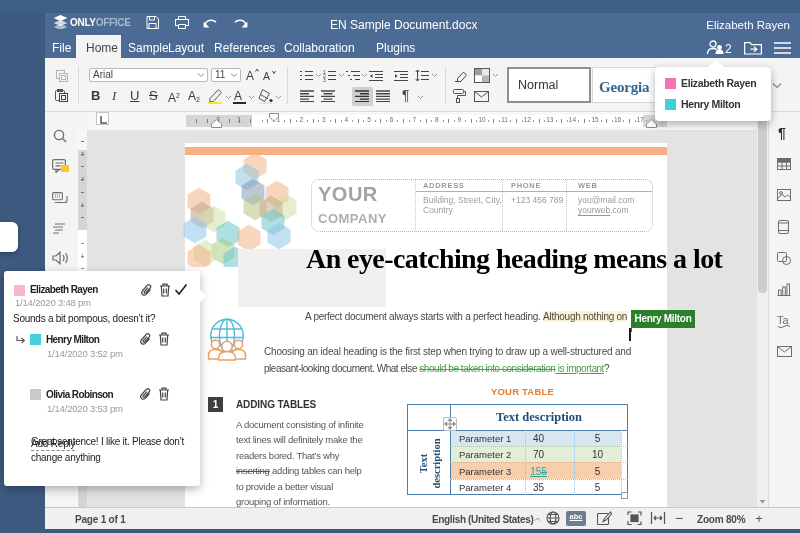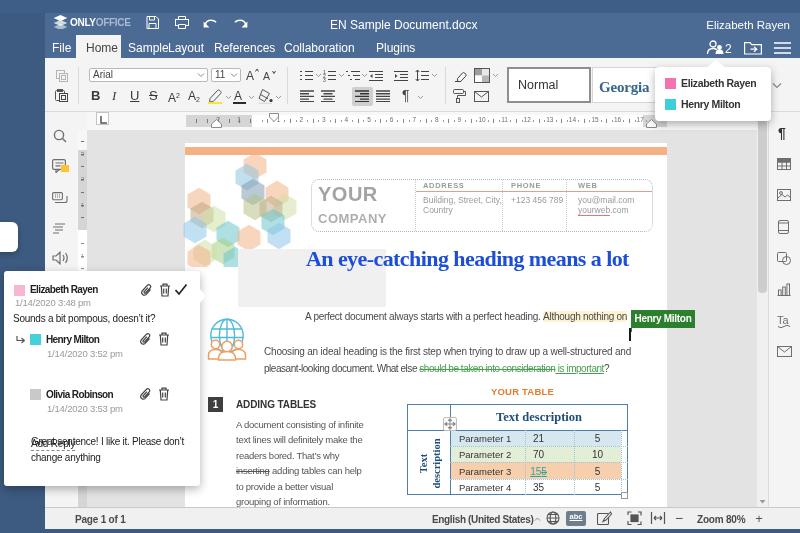--- a/index.html
+++ b/index.html
@@ -532,21 +532,21 @@
   <div class="abs" style="left:566px;top:180px;width:1px;height:51px;border-left:1px dotted #c2c8ce;"></div>
   <div class="abs" style="left:423px;top:181px;font-size:7.5px;font-weight:bold;color:#9a9a9a;letter-spacing:.7px;line-height:9px;">ADDRESS</div>
   <div class="abs" style="left:511px;top:181px;font-size:7.5px;font-weight:bold;color:#9a9a9a;letter-spacing:.7px;line-height:9px;">PHONE</div>
   <div class="abs" style="left:578px;top:181px;font-size:7.5px;font-weight:bold;color:#9a9a9a;letter-spacing:.7px;line-height:9px;">WEB</div>
   <div class="abs" style="left:416px;top:191px;width:236px;height:1px;background:#dba292;"></div>
   <div class="abs" style="left:423px;top:195px;font-size:8.5px;color:#9a9a9a;line-height:10px;">Building, Street, City,<br>Country</div>
   <div class="abs" style="left:511px;top:195px;font-size:8.5px;color:#9a9a9a;line-height:10px;">+123 456 789</div>
   <div class="abs" style="left:578px;top:195px;font-size:8.5px;color:#9a9a9a;line-height:10px;">you@mail.com<br><span style="border-bottom:1px solid #e07a6a;">yourweb</span>.com</div>
 
   <div class="abs" style="left:238px;top:249px;width:148px;height:58px;background:#f0f0f0;"></div>
-  <div id="headline" class="abs" style="left:306px;top:247px;font-size:22px;font-weight:bold;color:#1d4ed8;font-family:'Liberation Serif',serif;line-height:23px;letter-spacing:-0.57px;white-space:nowrap;">An eye-catching heading means a lot</div>
+  <div id="headline" class="abs" style="left:306px;top:247px;font-size:28px;font-weight:bold;color:#000000;font-family:'Liberation Serif',serif;line-height:23px;letter-spacing:-0.57px;white-space:nowrap;">An eye-catching heading means a lot</div>
 
   <div id="pl1" class="abs" style="left:305px;top:311px;font-size:10px;color:#4a4a4a;line-height:11px;letter-spacing:-0.26px;white-space:nowrap;">A perfect document always starts with a perfect heading.&nbsp;<span style="background:#fdf3d3;">Although nothing on</span></div>
   <div id="pl3" class="abs" style="left:264px;top:346px;font-size:10px;color:#4a4a4a;line-height:11px;letter-spacing:-0.20px;white-space:nowrap;">Choosing an ideal heading is the first step when trying to draw up a well-structured and</div>
   <div id="pl4" class="abs" style="left:264px;top:363px;font-size:10px;color:#4a4a4a;line-height:11px;letter-spacing:-0.46px;white-space:nowrap;">pleasant-looking document. What else <span style="color:#4a9e50;text-decoration:line-through;">should be taken into consideration</span><span style="color:#4a9e50;text-decoration:underline;">&nbsp;is important</span>?</div>
   <div class="abs" style="left:629px;top:328px;width:2px;height:13px;background:#1a1a1a;"></div>
 
   <div class="abs" style="left:631px;top:310px;width:64px;height:18px;background:#2c7f2c;color:#fff;font-size:10px;font-weight:bold;letter-spacing:-.3px;line-height:18px;text-align:center;">Henry Milton</div>
   <div class="abs" style="left:631px;top:310px;width:1px;height:22px;background:#2c7f2c;"></div>
 
   <div class="abs" style="left:206px;top:316px;width:42px;height:45px;">
@@ -583,21 +583,21 @@
     <div class="abs" style="left:450px;top:462px;width:178px;height:1px;border-top:1px dotted #9fc4d8;"></div>
     <div class="abs" style="left:450px;top:479px;width:178px;height:1px;border-top:1px dotted #9fc4d8;"></div>
     <div class="abs" style="left:450px;top:410px;width:178px;font-size:12.5px;font-weight:bold;color:#1f4e79;font-family:'Liberation Serif',serif;text-align:center;line-height:14px;">Text description</div>
     <div class="abs" style="left:408px;top:431px;width:42px;height:64px;">
       <div class="abs" style="left:-13px;top:26px;width:64px;height:13px;transform:rotate(-90deg);font-size:10.5px;font-weight:bold;color:#1f4e79;font-family:'Liberation Serif',serif;text-align:center;line-height:6.5px;">Text<br><br>description</div>
     </div>
     <div class="abs" style="left:459px;top:434px;font-size:9.5px;color:#333;line-height:10px;">Parameter 1</div>
     <div class="abs" style="left:459px;top:450px;font-size:9.5px;color:#333;line-height:10px;">Parameter 2</div>
     <div class="abs" style="left:459px;top:467px;font-size:9.5px;color:#333;line-height:10px;">Parameter 3</div>
     <div class="abs" style="left:459px;top:483px;font-size:9.5px;color:#333;line-height:10px;">Parameter 4</div>
-    <div class="abs" style="left:525px;top:433px;width:27px;font-size:10px;color:#333;text-align:center;line-height:11px;">21</div>
+    <div class="abs" style="left:525px;top:433px;width:27px;font-size:10px;color:#333;text-align:center;line-height:11px;">40</div>
     <div class="abs" style="left:525px;top:449px;width:27px;font-size:10px;color:#333;text-align:center;line-height:11px;">70</div>
     <div class="abs" style="left:525px;top:466px;width:27px;font-size:10px;color:#2ba5a0;text-align:center;line-height:11px;"><span style="text-decoration:underline;">15</span><span style="text-decoration:underline line-through;">5</span></div>
     <div class="abs" style="left:525px;top:482px;width:27px;font-size:10px;color:#333;text-align:center;line-height:11px;">35</div>
     <div class="abs" style="left:574px;top:433px;width:47px;font-size:10px;color:#333;text-align:center;line-height:11px;">5</div>
     <div class="abs" style="left:574px;top:449px;width:47px;font-size:10px;color:#333;text-align:center;line-height:11px;">10</div>
     <div class="abs" style="left:574px;top:466px;width:47px;font-size:10px;color:#333;text-align:center;line-height:11px;">5</div>
     <div class="abs" style="left:574px;top:482px;width:47px;font-size:10px;color:#333;text-align:center;line-height:11px;">5</div>
     <div class="abs" style="left:443px;top:417px;width:14px;height:14px;background:#fdfdfd;border:1px solid #bdbdbd;border-radius:2px;">
       <svg width="12" height="12" style="margin:0;">
           <path d="M6 0.5 L7.8 2.7 H4.2z M6 11.5 L4.2 9.3 h3.6z M0.5 6 L2.7 4.2 v3.6z M11.5 6 L9.3 4.2 v3.6z M2 6 h8 M6 2 v8" stroke="#8a8a8a" fill="#8a8a8a" stroke-width="1"></path>

